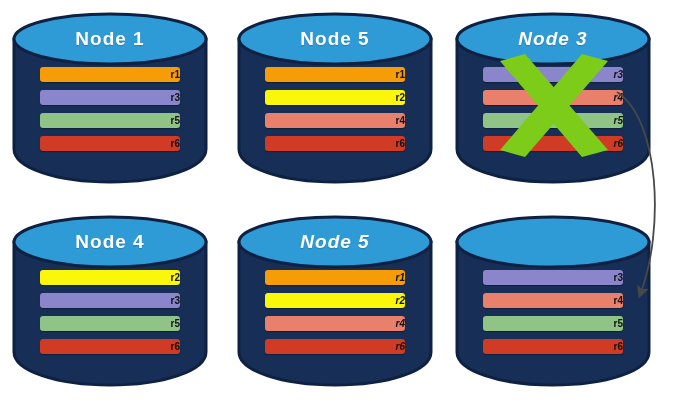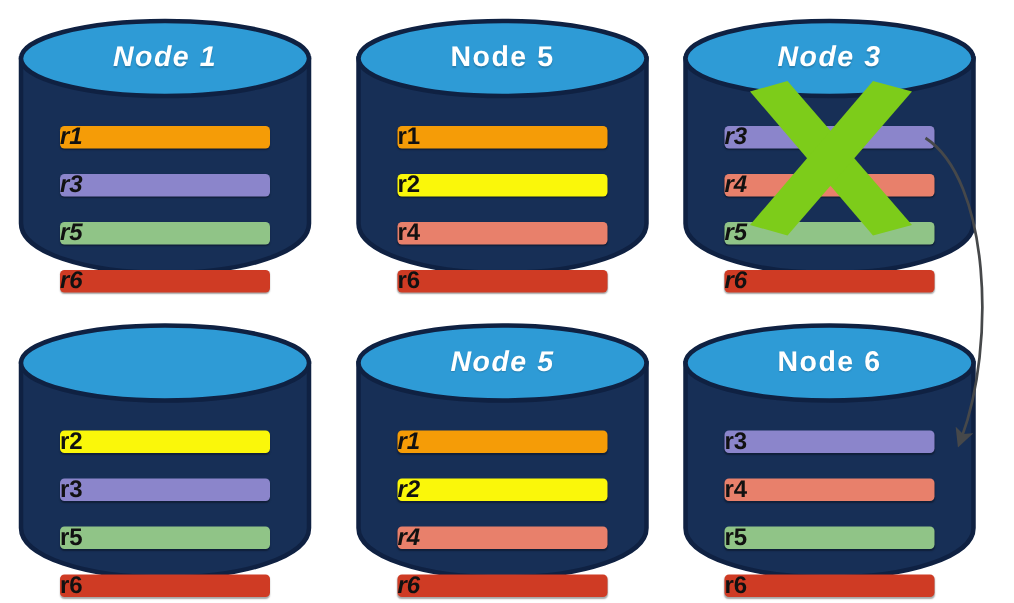--- a/index.html
+++ b/index.html
@@ -50,27 +50,26 @@
     left: 30px;
     top: 57px;
     width: 140px;
   }
   .row-bar {
     position: relative;
     height: 15px;
     margin-bottom: 8px;
     border-radius: 3px;
     box-shadow: 0 1px 1px rgba(0,0,0,0.35);
-    font-size: 16px;
+    font-size: 10px;
     font-weight: bold;
     color: #111111;
-    text-align: left;
+    text-align: right;
     line-height: 15px;
     font-family: "Liberation Sans", sans-serif;
-    margin-top: 17px;
   }
   .row-bar:last-child { margin-bottom: 0; }
 
   .cross-svg {
     position: absolute;
     left: 0;
     top: 0;
     width: 200px;
     height: 178px;
     pointer-events: none;
@@ -83,21 +82,21 @@
     height: 402px;
     pointer-events: none;
   }
 </style>
 </head>
 <body>
 
 <div id="canvas">
 
   <div id="nodes-layer">
-      <div class="node" style="left: 10px; top: 10px; font-style: italic;">
+      <div class="node" style="left: 10px; top: 10px;">
         <svg class="node-svg" viewBox="0 0 200 178">
           <path d="M 4 29 L 4 139 C 4 158, 47 172, 100 172 C 153 172, 196 158, 196 139 L 196 29 Z" fill="#172F56" stroke="#0F2142" stroke-width="3"></path>
           <ellipse cx="100" cy="29" rx="96" ry="25" fill="#2E9BD6" stroke="#0F2142" stroke-width="3"></ellipse>
         </svg>
         <div class="node-title">Node 1</div>
         <div class="rows">
           <div class="row-bar" style="background: rgb(245, 156, 7); color: rgb(17, 17, 17);">r1</div>
           <div class="row-bar" style="background: rgb(139, 133, 203); color: rgb(17, 17, 17);">r3</div>
           <div class="row-bar" style="background: rgb(144, 196, 135); color: rgb(17, 17, 17);">r5</div>
           <div class="row-bar" style="background: rgb(207, 59, 36); color: rgb(17, 17, 17);">r6</div>
@@ -133,20 +132,21 @@
             <path d="M 47 51 L 72 44 L 155 140 L 129 147 Z"></path>
             <path d="M 155 51 L 129 44 L 47 140 L 72 147 Z"></path>
           </g>
         </svg>
       </div>
       <div class="node" style="left: 10px; top: 213px;">
         <svg class="node-svg" viewBox="0 0 200 178">
           <path d="M 4 29 L 4 139 C 4 158, 47 172, 100 172 C 153 172, 196 158, 196 139 L 196 29 Z" fill="#172F56" stroke="#0F2142" stroke-width="3"></path>
           <ellipse cx="100" cy="29" rx="96" ry="25" fill="#2E9BD6" stroke="#0F2142" stroke-width="3"></ellipse>
         </svg>
+        <div class="node-title">Node 4</div>
         <div class="rows">
           <div class="row-bar" style="background: rgb(250, 247, 10); color: rgb(17, 17, 17);">r2</div>
           <div class="row-bar" style="background: rgb(139, 133, 203); color: rgb(17, 17, 17);">r3</div>
           <div class="row-bar" style="background: rgb(144, 196, 135); color: rgb(17, 17, 17);">r5</div>
           <div class="row-bar" style="background: rgb(207, 59, 36); color: rgb(17, 17, 17);">r6</div>
         </div>
       </div>
       <div class="node" style="left: 235px; top: 213px; font-style: italic;">
         <svg class="node-svg" viewBox="0 0 200 178">
           <path d="M 4 29 L 4 139 C 4 158, 47 172, 100 172 C 153 172, 196 158, 196 139 L 196 29 Z" fill="#172F56" stroke="#0F2142" stroke-width="3"></path>
@@ -158,21 +158,20 @@
           <div class="row-bar" style="background: rgb(250, 247, 10); color: rgb(17, 17, 17);">r2</div>
           <div class="row-bar" style="background: rgb(232, 128, 107); color: rgb(17, 17, 17);">r4</div>
           <div class="row-bar" style="background: rgb(207, 59, 36); color: rgb(17, 17, 17);">r6</div>
         </div>
       </div>
       <div class="node" style="left: 453px; top: 213px;">
         <svg class="node-svg" viewBox="0 0 200 178">
           <path d="M 4 29 L 4 139 C 4 158, 47 172, 100 172 C 153 172, 196 158, 196 139 L 196 29 Z" fill="#172F56" stroke="#0F2142" stroke-width="3"></path>
           <ellipse cx="100" cy="29" rx="96" ry="25" fill="#2E9BD6" stroke="#0F2142" stroke-width="3"></ellipse>
         </svg>
-        <div class="node-title">Node 6</div>
         <div class="rows">
           <div class="row-bar" style="background: rgb(139, 133, 203); color: rgb(17, 17, 17);">r3</div>
           <div class="row-bar" style="background: rgb(232, 128, 107); color: rgb(17, 17, 17);">r4</div>
           <div class="row-bar" style="background: rgb(144, 196, 135); color: rgb(17, 17, 17);">r5</div>
           <div class="row-bar" style="background: rgb(207, 59, 36); color: rgb(17, 17, 17);">r6</div>
         </div>
       </div>
     </div>
 
   <svg id="arrow-layer" viewBox="0 0 676 402" xmlns="http://www.w3.org/2000/svg">

